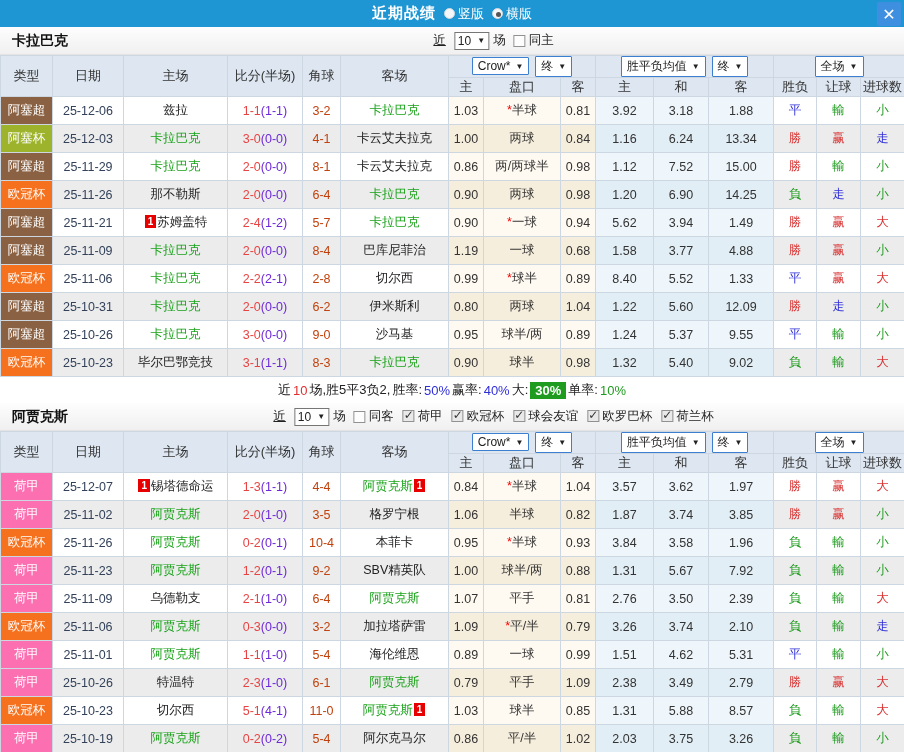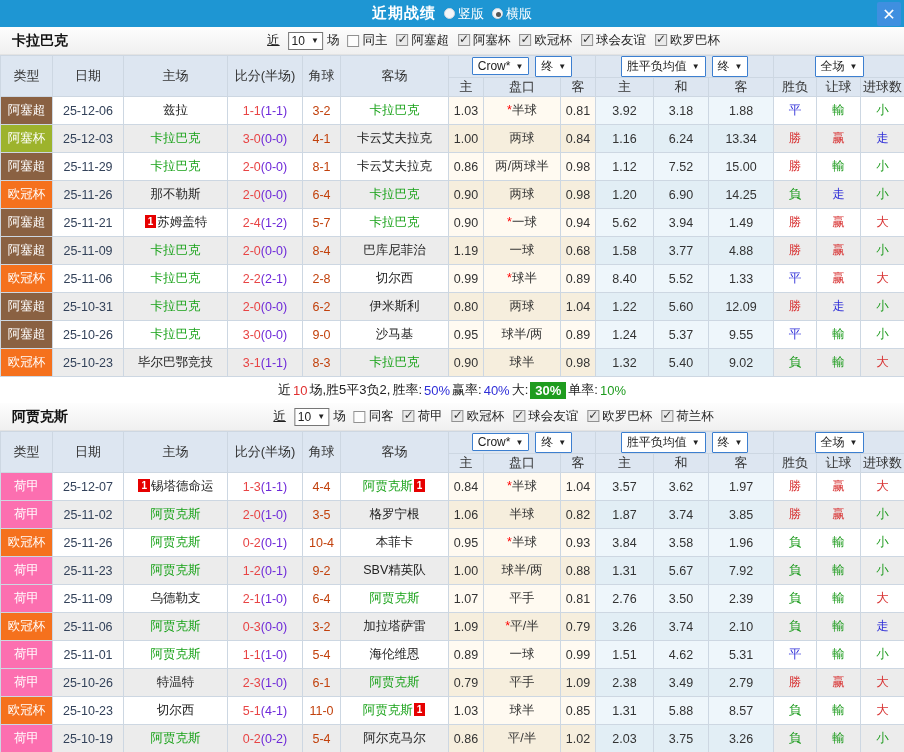--- a/index.html
+++ b/index.html
@@ -81,21 +81,20 @@
   <div class="filterbar">
     <span class="team">卡拉巴克</span>
     <div class="controls">
       <span class="near">近</span>
       <span class="count-select">
           <span>10</span>
         </span>
       <span>场</span>
       <span class="checkbox"></span>
       <span class="cb-label">同主</span>
-      <span class="leagues"><span class="checkbox checked"></span><span class="cb-label">阿塞超</span><span class="checkbox checked"></span><span class="cb-label">阿塞杯</span><span class="checkbox checked"></span><span class="cb-label">欧冠杯</span><span class="checkbox checked"></span><span class="cb-label">球会友谊</span><span class="checkbox checked"></span><span class="cb-label">欧罗巴杯</span></span>
     </div>
   </div>
 
   <table>
     <colgroup>
       <col style="width:52px">
         <col style="width:71px">
         <col style="width:104px">
         <col style="width:75px">
         <col style="width:38px">

